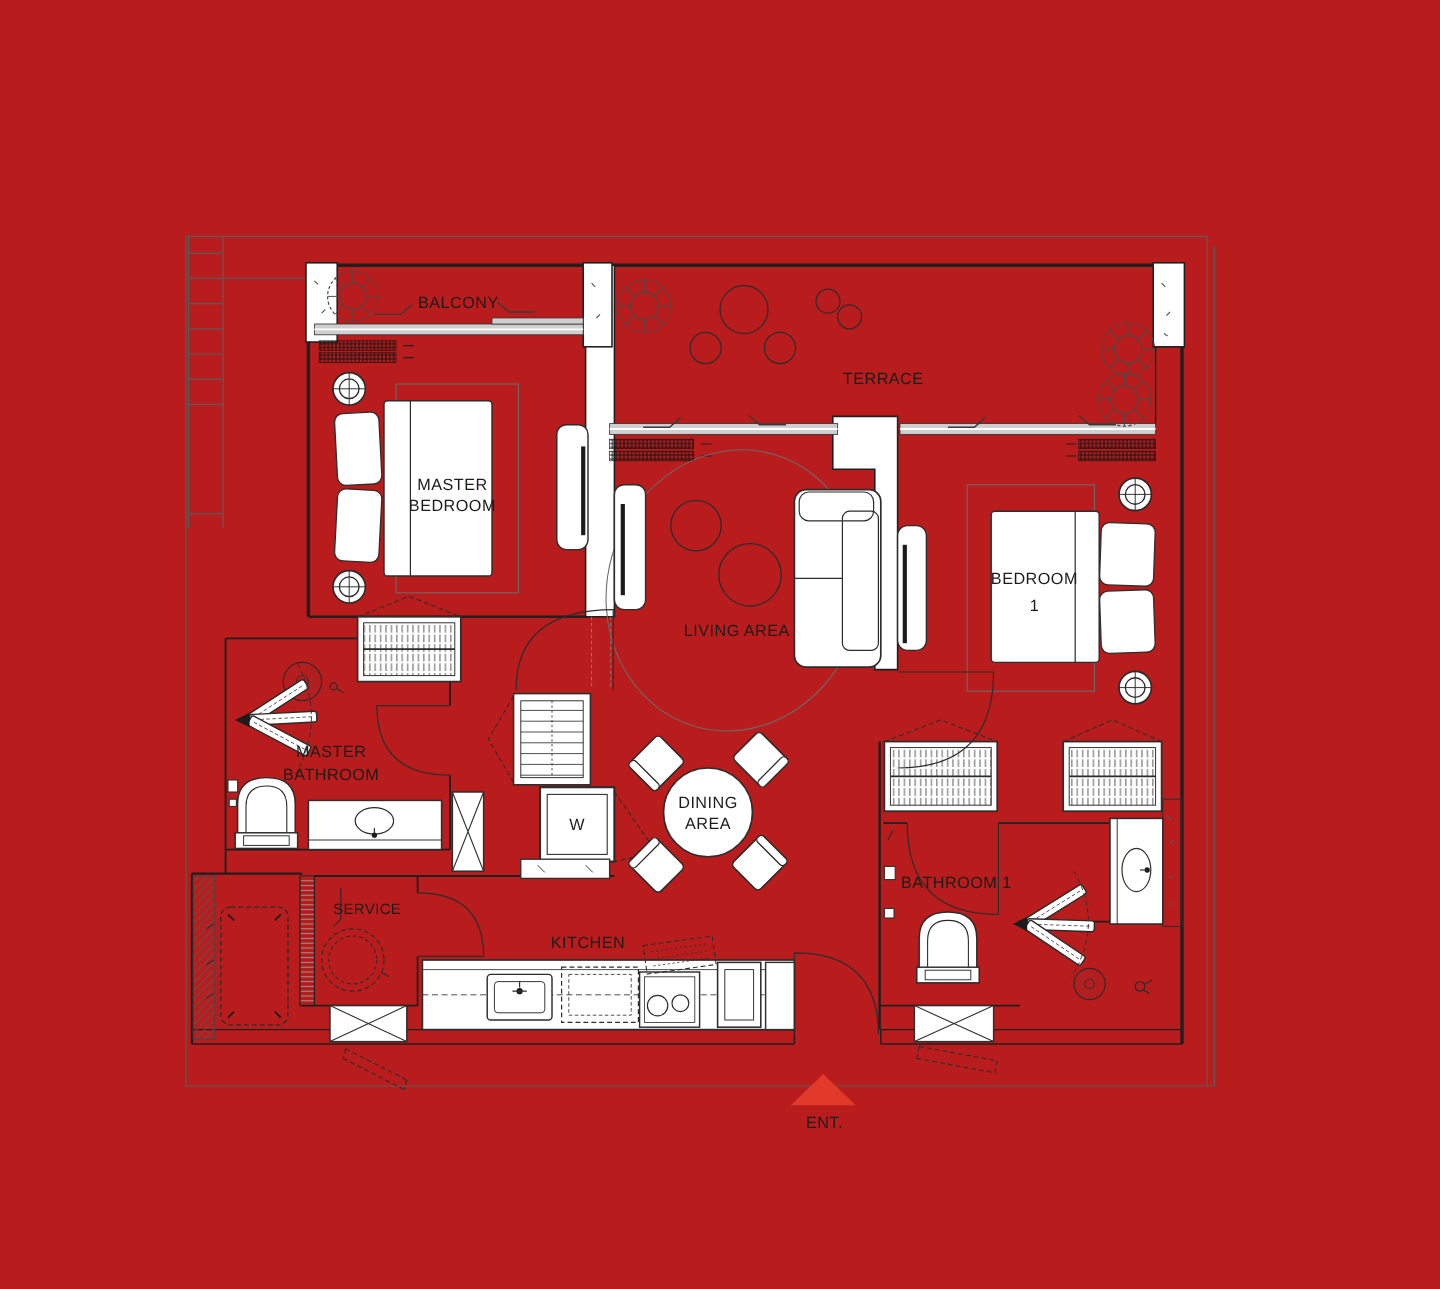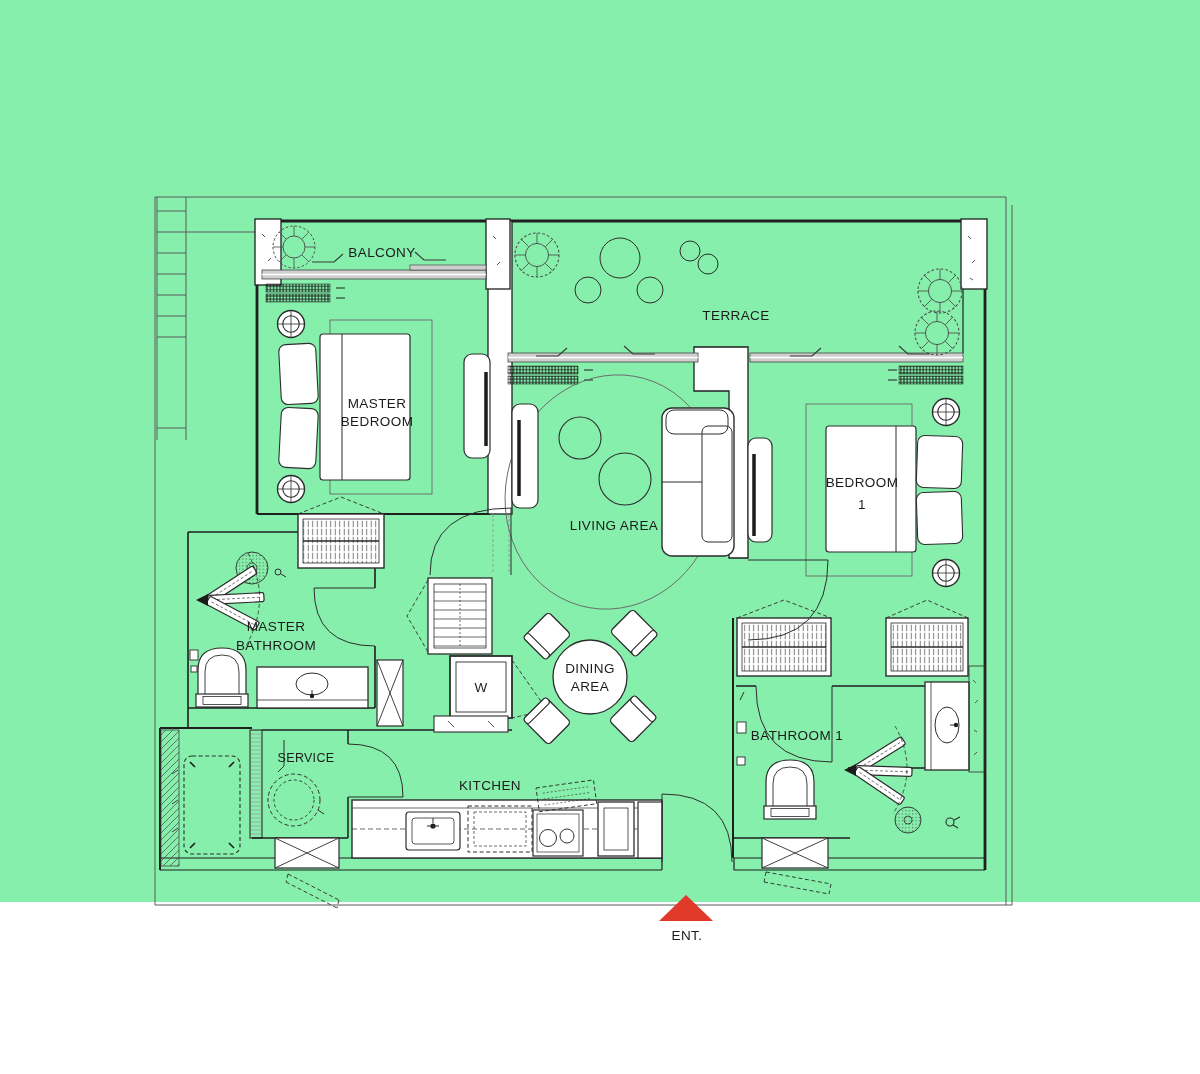--- a/index.html
+++ b/index.html
@@ -1,16 +1,16 @@
 <!DOCTYPE html>
 <html><head>
 <meta charset="utf-8">
 <style>
   html,body{margin:0;padding:0;background:#fff;width:1200px;height:1074px;overflow:hidden;}
-  .stage{position:relative;width:1200px;height:902px;background:#86efac;}
+  .stage{position:relative;width:1200px;height:1074px;background:#b91c1c;}
   svg{position:absolute;left:0;top:0;}
   .lbl{font-family:"Liberation Sans",sans-serif;font-size:13.5px;fill:#1c1c1c;letter-spacing:.4px;text-anchor:middle;}
   .lblsm{font-family:"Liberation Sans",sans-serif;font-size:12.5px;fill:#1c1c1c;letter-spacing:.3px;text-anchor:middle;}
   .w{stroke:#1f1f1f;fill:none;}
   .thin{stroke:#5a5a5a;stroke-width:1;fill:none;}
   .fur{stroke:#2d2d2d;fill:#fff;}
   .furl{stroke:#2d2d2d;fill:none;}
   .lite{stroke:#6a6a6a;fill:none;}
   .dash{stroke-dasharray:4 2.6;}
 </style>

